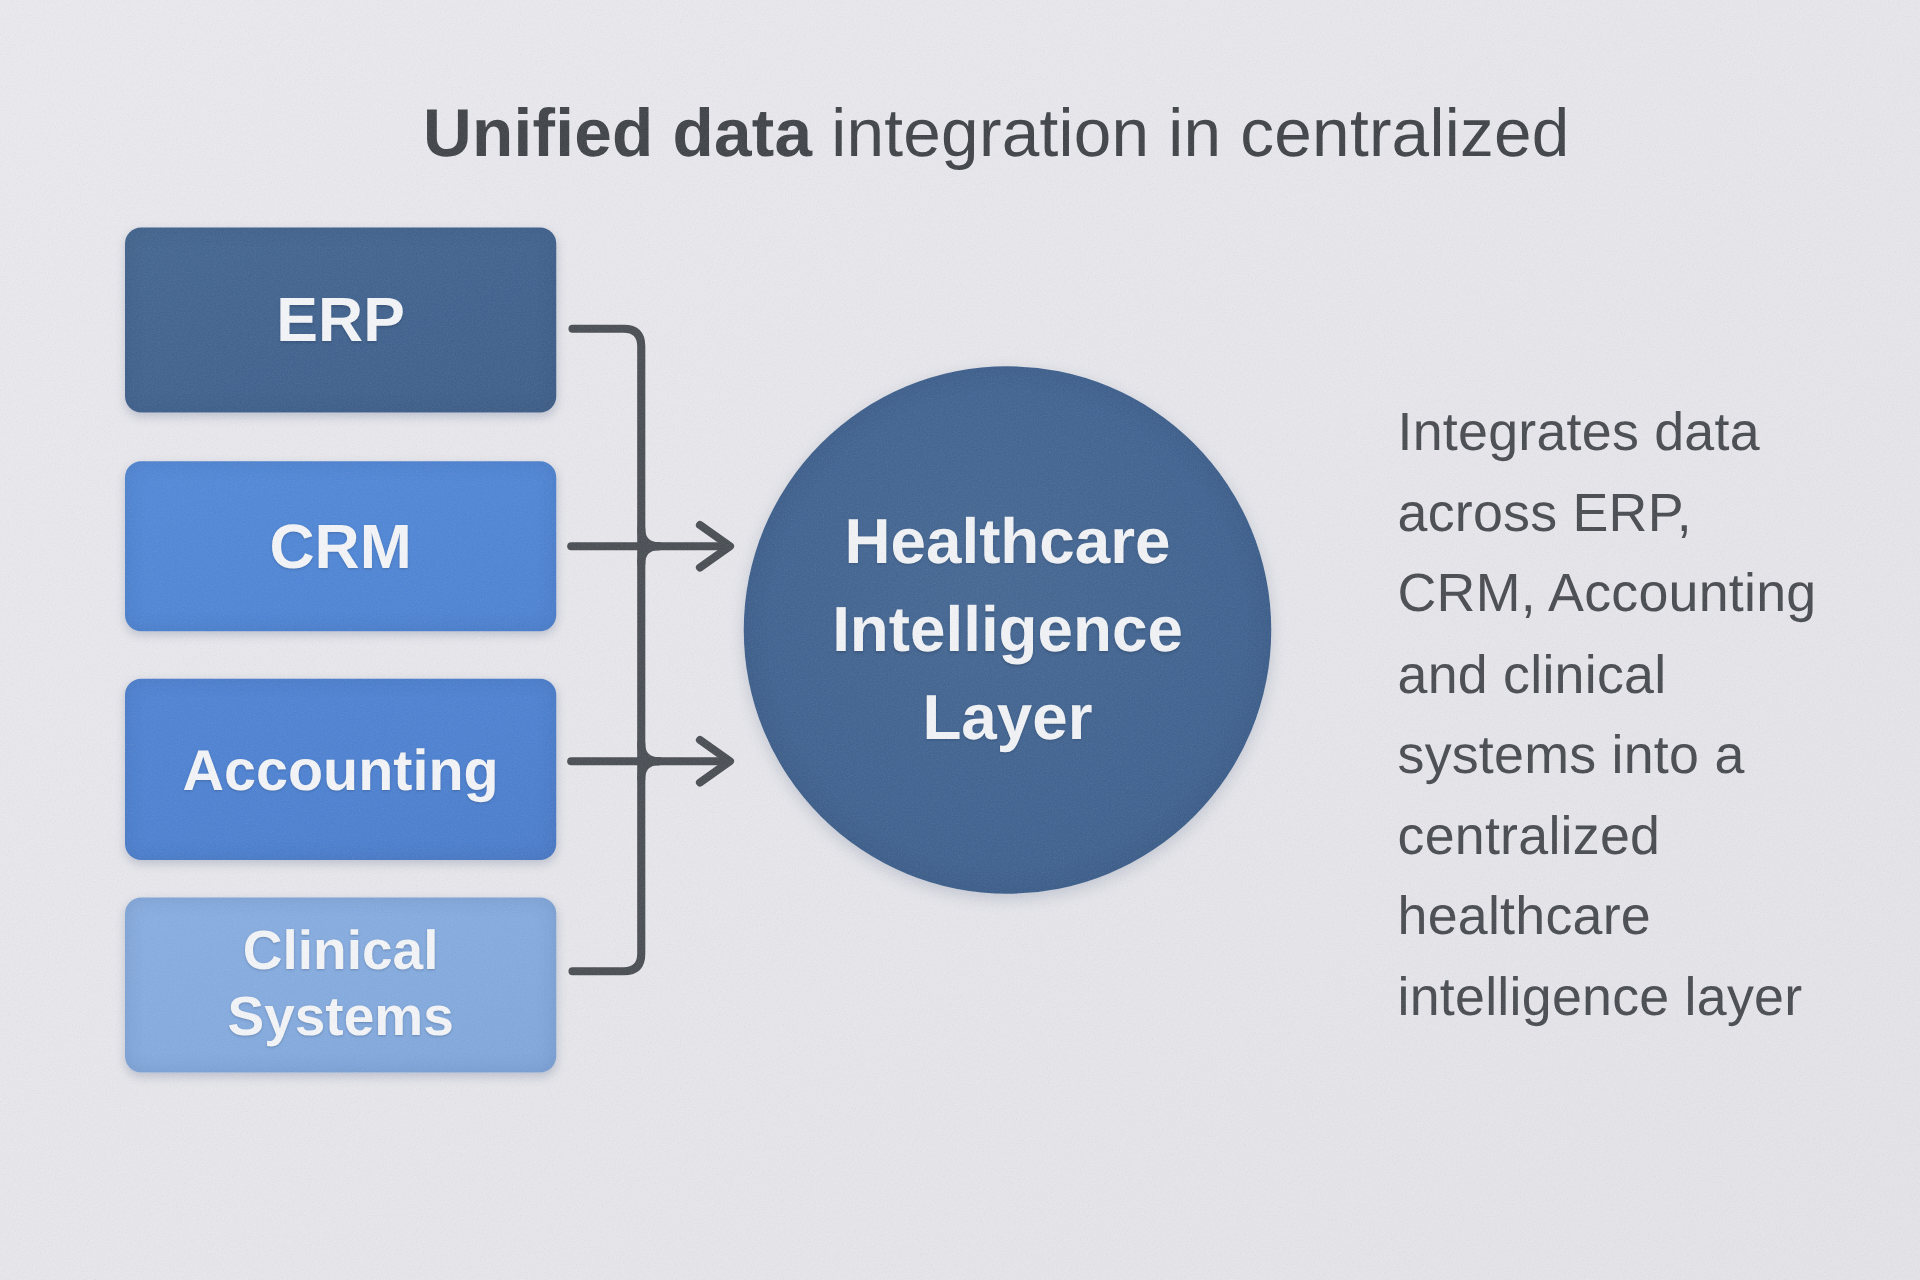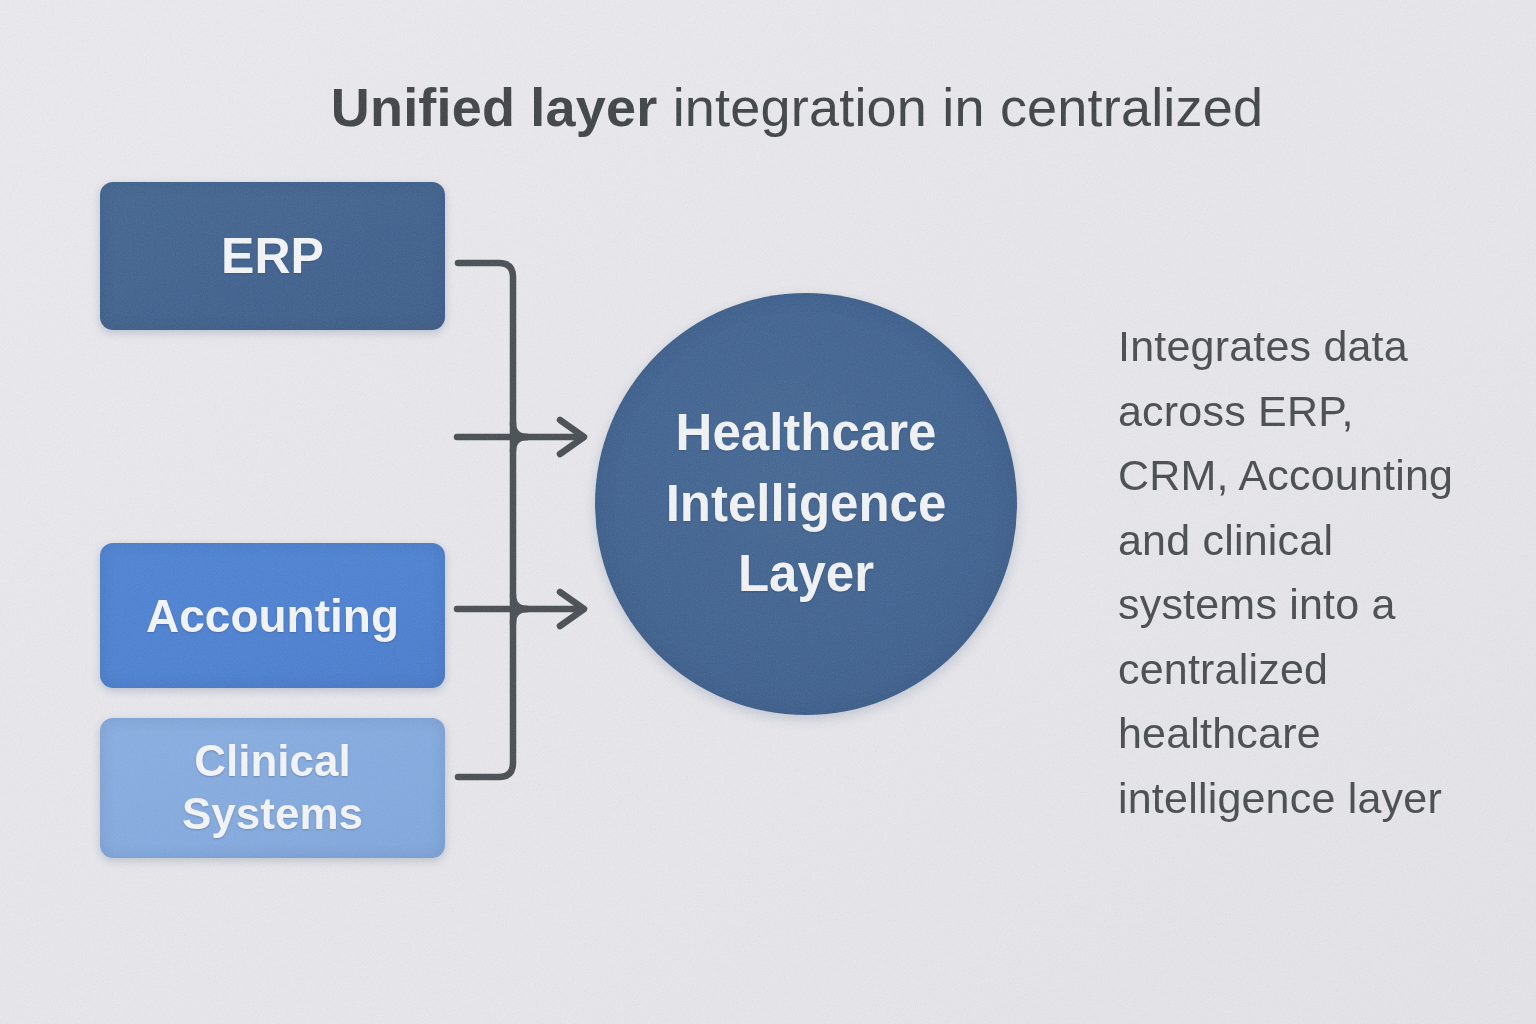--- a/index.html
+++ b/index.html
@@ -126,27 +126,30 @@
     opacity: 0.16;
     pointer-events: none;
   }
 </style>
 </head>
 <body>
 
 <div class="stage">
 
   <div class="title">
-    <span class="bold">Unified layer</span><span> integration in centralized</span>
+    <span class="bold">Unified data</span><span> integration in centralized</span>
   </div>
 
   <div class="src-box src-erp">
     <span>ERP</span>
   </div>
 
+  <div class="src-box src-crm">
+    <span>CRM</span>
+  </div>
 
   <div class="src-box src-accounting">
     <span>Accounting</span>
   </div>
 
   <div class="src-box src-clinical">
     <span>Clinical
 Systems</span>
   </div>
 

